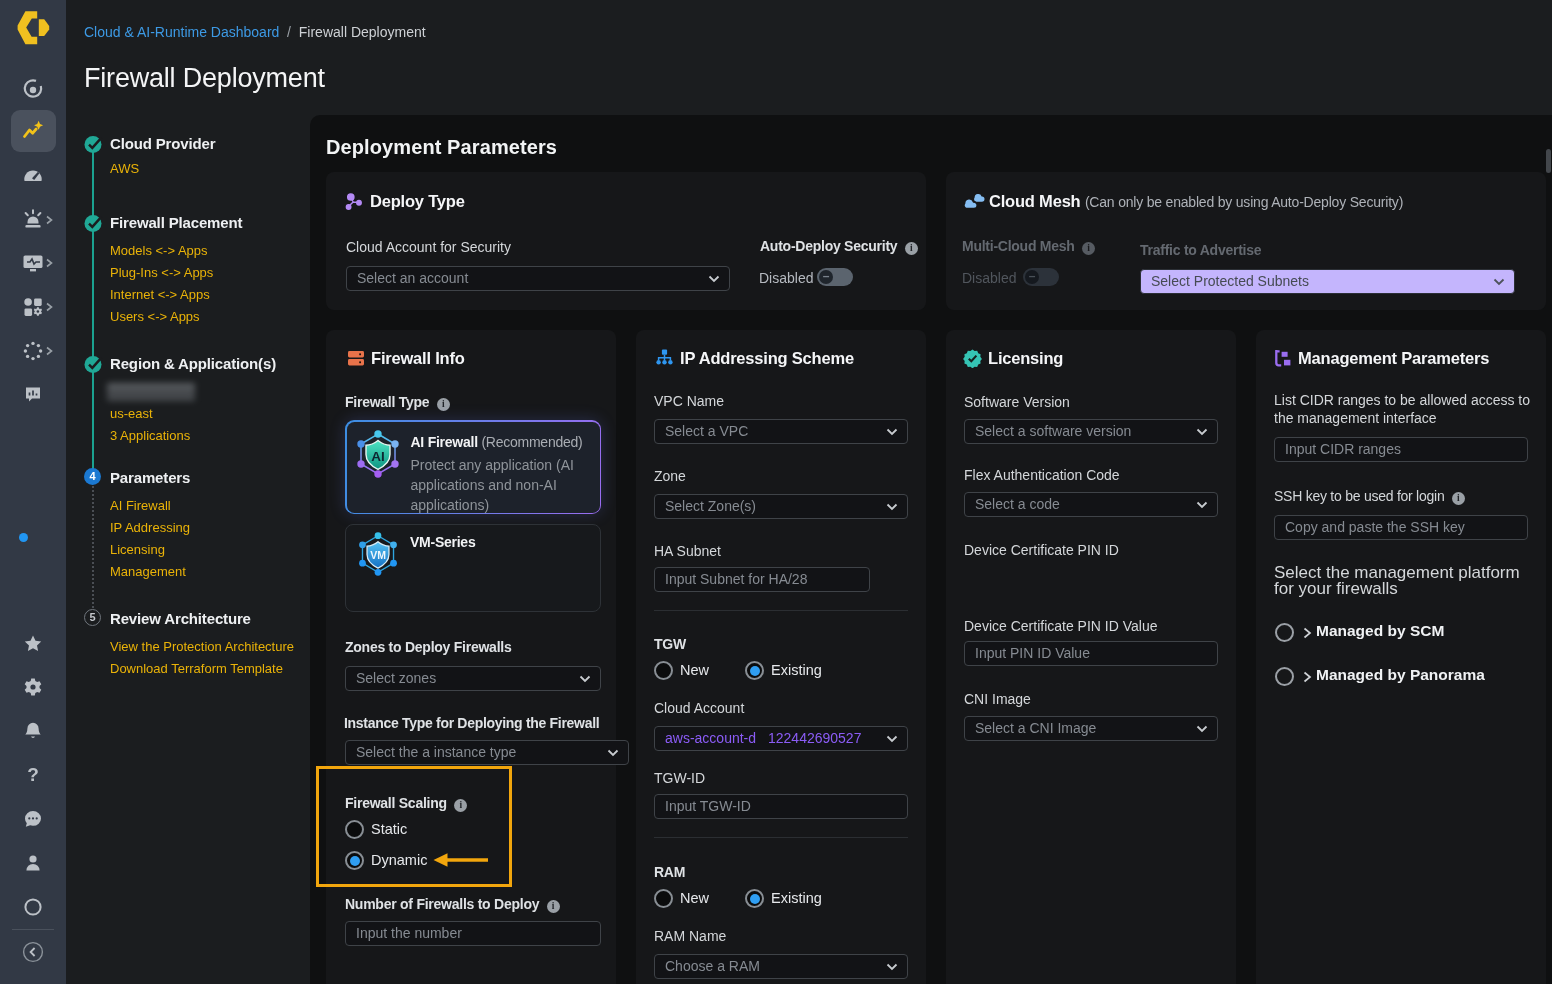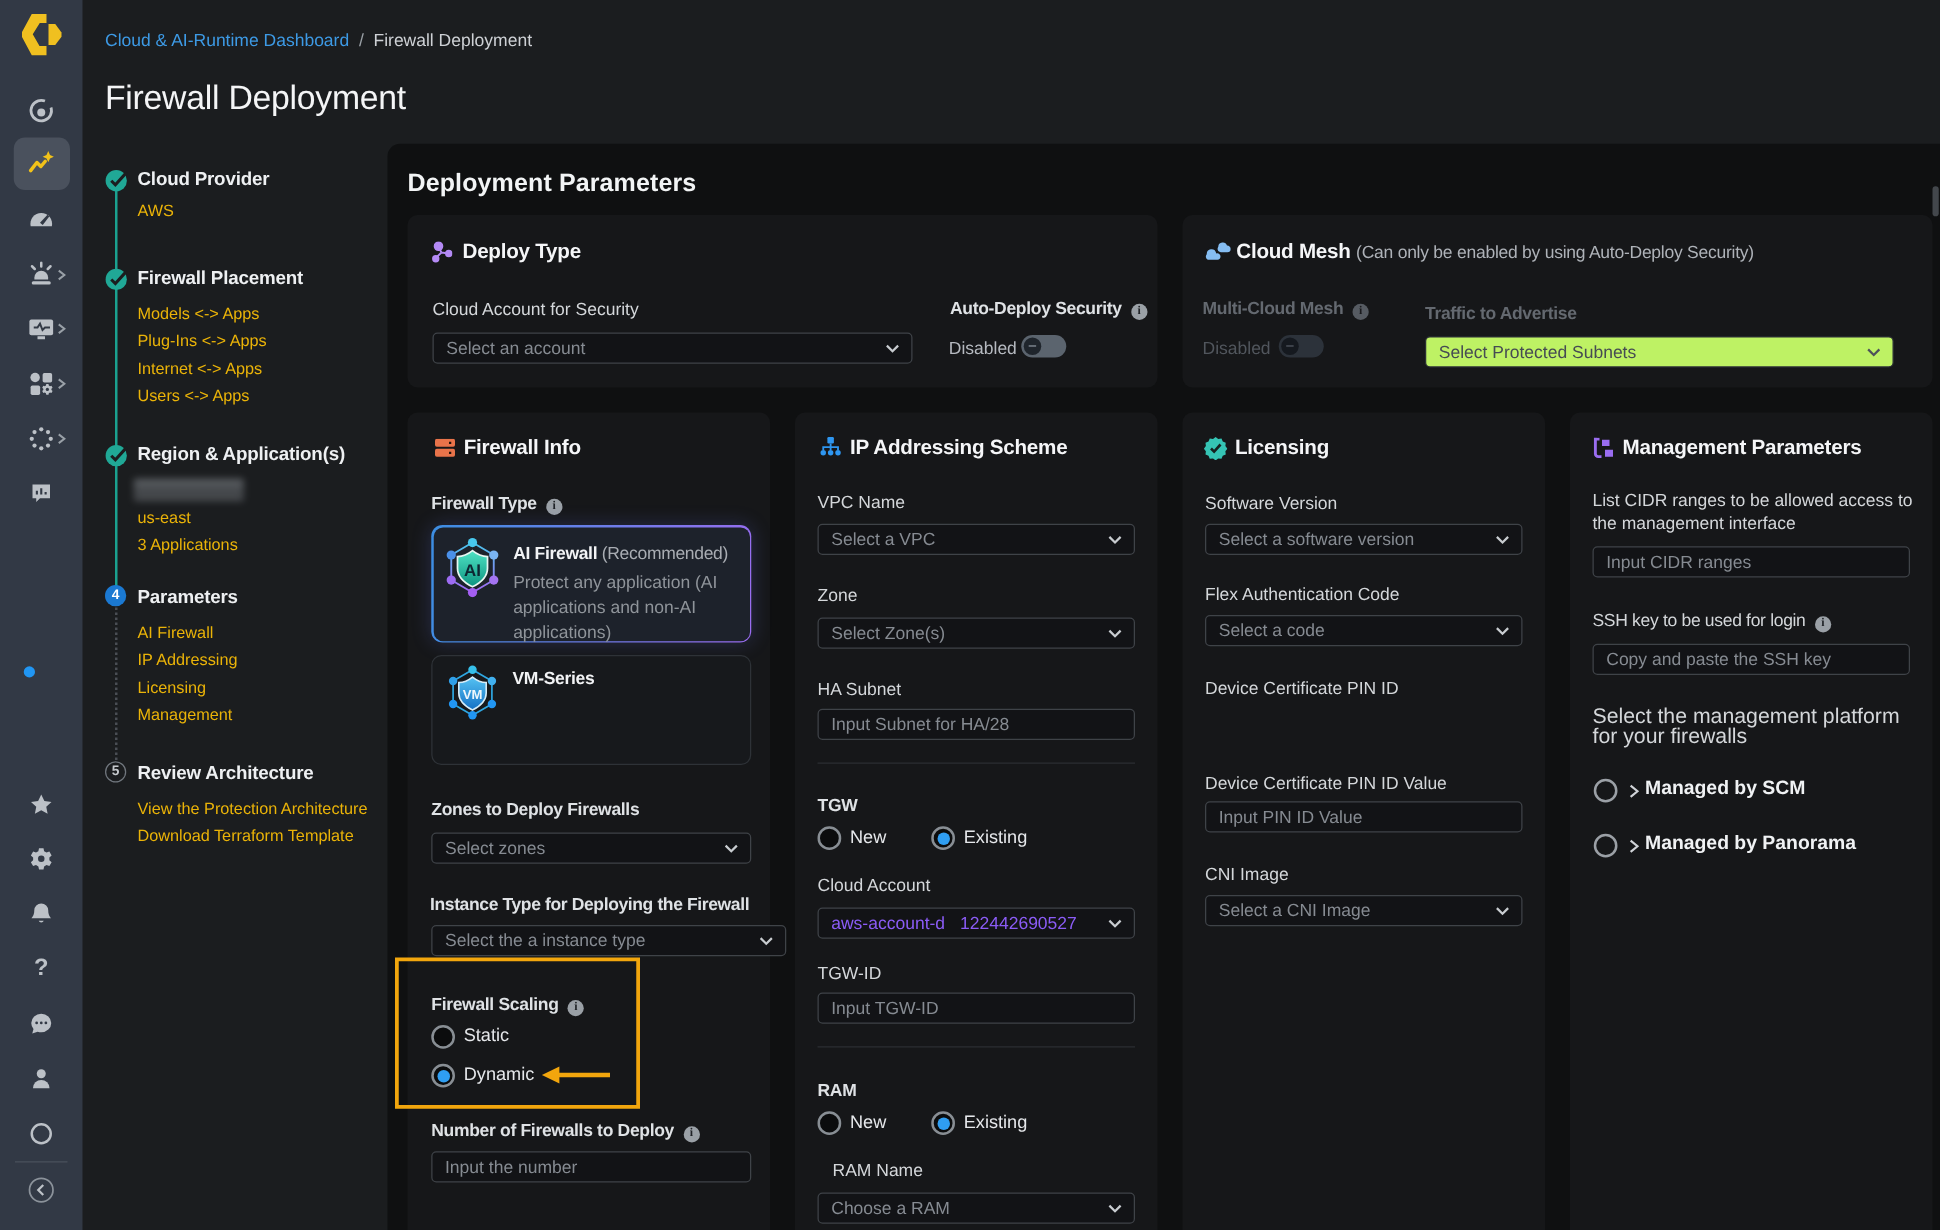--- a/index.html
+++ b/index.html
@@ -22,21 +22,21 @@
 
 #panel{position:absolute;left:310px;top:115px;width:1242px;height:869px;background:#0f1011;border-top-left-radius:10px;overflow:hidden}
 .card{position:absolute;background:#161719;border-radius:8px}
 .ctitle{position:absolute;font-size:16.5px;font-weight:bold;color:#f5f6f8;letter-spacing:-.2px}
 .lbl{position:absolute;font-size:14px;color:#d4d7da;white-space:nowrap}
 .lblb{position:absolute;font-size:14px;font-weight:bold;color:#dfe2e5;letter-spacing:-.25px;white-space:nowrap}
 .inp{position:absolute;height:25px;background:#121316;border:1px solid #3f4348;border-radius:4px;font-size:14px;color:#868b92;line-height:23px;padding-left:10px}
 .inp .chev{position:absolute;right:9px;top:8px}
 .dim .lbl{color:#51565d}
 .dim .lblb{color:#646970}
-.dim .inp{border-color:#2b2f35;color:#464b53;background:#bef264}
+.dim .inp{border-color:#2b2f35;color:#464b53;background:#c4b5fd}
 .dim .toggle{background:#2c323a}
 .dim .toggle::after{background:#15191f;color:#4a5058}
 .radio{position:absolute;width:19px;height:19px;border:2px solid #888e94;border-radius:50%;background:#0b0c0d}
 .radio.on::after{content:"";position:absolute;left:2.5px;top:2.5px;width:10px;height:10px;border-radius:50%;background:#2f9ef2}
 .rlbl{position:absolute;font-size:14.5px;color:#e6e8eb}
 .info{display:inline-block;width:13px;height:13px;border-radius:50%;background:#9aa0a6;color:#202327;font-size:9.5px;font-weight:bold;text-align:center;line-height:13.5px;font-family:"Liberation Serif",serif}
 .toggle{position:absolute;width:36px;height:18px;border-radius:9px;background:#5b646e}
 .toggle::after{content:"\2013";position:absolute;left:2px;top:2px;width:14px;height:14px;border-radius:50%;background:#1f252c;color:#79828c;font-size:12px;line-height:13px;text-align:center;font-weight:bold}
 .divider{position:absolute;height:1px;background:#2b2e32}
 </style>
@@ -346,42 +346,42 @@
           <path d="M1.5 1.5 L6 6 L10.5 1.5" fill="none" stroke="#c8ccd0" stroke-width="1.8"></path>
         </svg>
     </div>
     <div class="lbl" style="left:18px;top:138px">Zone</div>
     <div class="inp" style="left:18px;top:164px;width:254px">Select Zone(s)
       <svg class="chev" width="12" height="8" viewBox="0 0 12 8">
           <path d="M1.5 1.5 L6 6 L10.5 1.5" fill="none" stroke="#c8ccd0" stroke-width="1.8"></path>
         </svg>
     </div>
     <div class="lbl" style="left:18px;top:213px">HA Subnet</div>
-    <div class="inp" style="left:18px;top:237px;width:254px">Input Subnet for HA/28</div>
+    <div class="inp" style="left:18px;top:237px;width:216px">Input Subnet for HA/28</div>
     <div class="divider" style="left:18px;top:280px;width:254px"></div>
     <div class="lblb" style="left:18px;top:306px">TGW</div>
     <div class="radio" style="left:18px;top:331px"></div>
     <div class="rlbl" style="left:44px;top:332px">New</div>
     <div class="radio on" style="left:109px;top:331px"></div>
     <div class="rlbl" style="left:135px;top:332px">Existing</div>
     <div class="lbl" style="left:18px;top:370px">Cloud Account</div>
     <div class="inp" style="left:18px;top:396px;width:254px;color:#8b5cf6">aws-account-d<span style="position:absolute;left:113px">122442690527</span>
       <svg class="chev" width="12" height="8" viewBox="0 0 12 8">
           <path d="M1.5 1.5 L6 6 L10.5 1.5" fill="none" stroke="#c8ccd0" stroke-width="1.8"></path>
         </svg>
     </div>
     <div class="lbl" style="left:18px;top:440px">TGW-ID</div>
     <div class="inp" style="left:18px;top:464px;width:254px">Input TGW-ID</div>
     <div class="divider" style="left:18px;top:507px;width:254px"></div>
     <div class="lblb" style="left:18px;top:534px">RAM</div>
     <div class="radio" style="left:18px;top:559px"></div>
     <div class="rlbl" style="left:44px;top:560px">New</div>
     <div class="radio on" style="left:109px;top:559px"></div>
     <div class="rlbl" style="left:135px;top:560px">Existing</div>
-    <div class="lbl" style="left:30px;top:598px">RAM Name</div>
+    <div class="lbl" style="left:18px;top:598px">RAM Name</div>
     <div class="inp" style="left:18px;top:624px;width:254px">Choose a RAM
       <svg class="chev" width="12" height="8" viewBox="0 0 12 8">
           <path d="M1.5 1.5 L6 6 L10.5 1.5" fill="none" stroke="#c8ccd0" stroke-width="1.8"></path>
         </svg>
     </div>
   </div>
 
   <div class="card" style="left:636px;top:215px;width:290px;height:700px">
     <svg class="abs" style="left:17px;top:19px" width="19" height="19" viewBox="0 0 19 19">
         <path d="M9.5 0.5 l2.1 1.6 2.6-.3 1 2.4 2.4 1 -.3 2.6 1.6 2.1 -1.6 2.1 .3 2.6 -2.4 1 -1 2.4 -2.6-.3 -2.1 1.6 -2.1-1.6 -2.6.3 -1-2.4 -2.4-1 .3-2.6 -1.6-2.1 1.6-2.1 -.3-2.6 2.4-1 1-2.4 2.6.3 z" fill="#35c4b4"></path>

